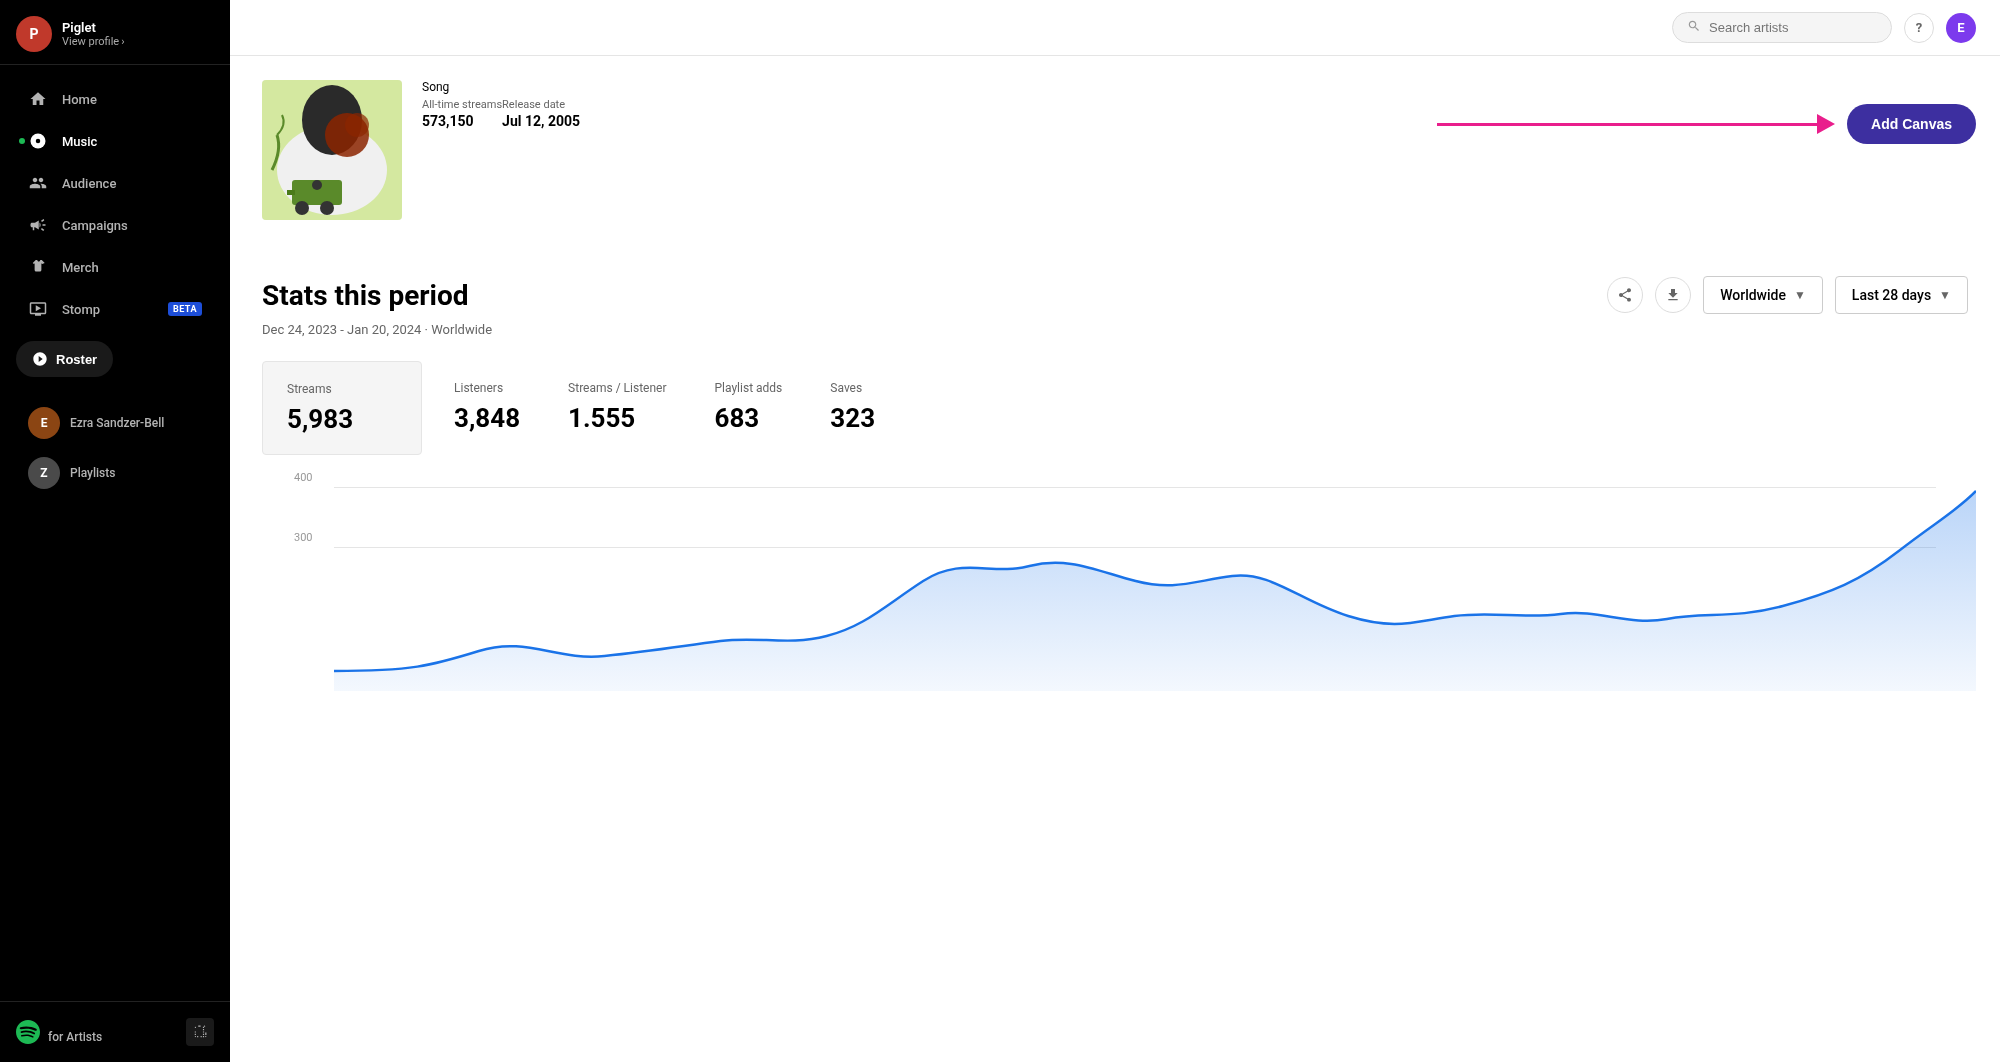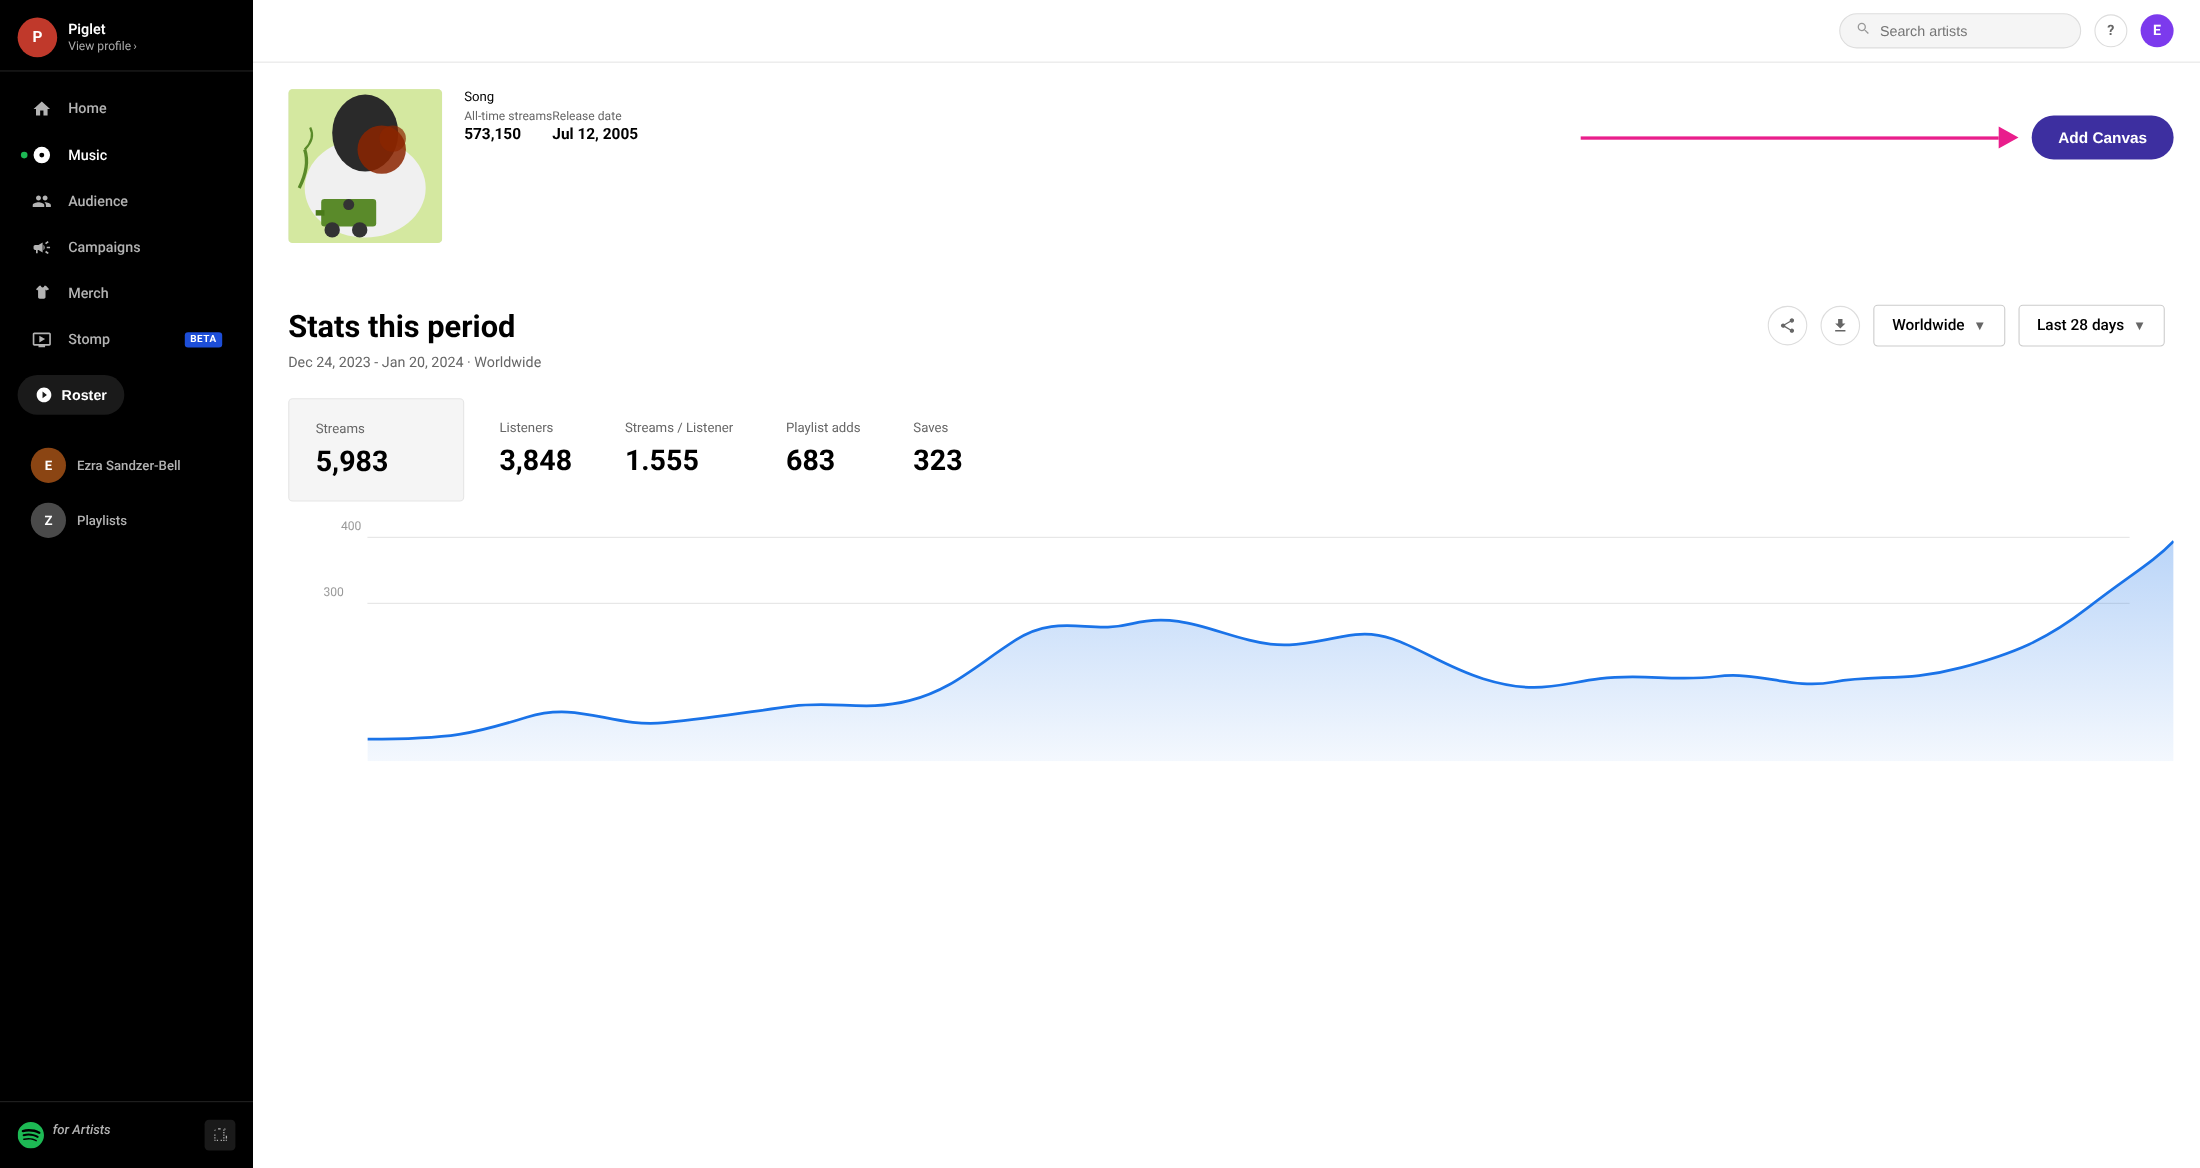--- a/index.html
+++ b/index.html
@@ -143,23 +143,22 @@
 
     .sidebar-footer {
       padding: 16px;
       border-top: 1px solid #222;
       display: flex;
       align-items: center;
       justify-content: space-between;
     }
     .spotify-for-artists {
       display: flex;
-      align-items: flex-start;
+      align-items: flex-end;
       gap: 8px;
-      font-style: italic;
     }
     .spotify-logo {
       width: 24px;
       height: 24px;
     }
     .for-artists-text {
       font-size: 12px;
       color: #b3b3b3;
       font-weight: 500;
     }
@@ -676,21 +675,21 @@
         <div class="stat-simple">
           <div class="stat-simple-label">Saves</div>
           <div class="stat-simple-value">323</div>
         </div>
       </div>
     </div>
 
     <div class="chart-area" style="position:relative; margin-top:16px;">
 
       <div style="position:relative; height:220px;">
-        <span class="chart-y-label" style="top:0; left:16px;">400</span>
+        <span class="chart-y-label" style="top:0; left:0;">400</span>
         <div class="chart-grid-line" style="top:16px; left:40px; right:0; position:absolute; height:1px; background:#e5e5e5;"></div>
         <span class="chart-y-label" style="top:60px; left:0; position:absolute;">300</span>
         <div class="chart-grid-line" style="top:76px; left:40px; right:0; position:absolute; height:1px; background:#e5e5e5;"></div>
 
         <svg width="100%" height="220" viewBox="0 0 1700 220" preserveAspectRatio="none" style="position:absolute; top:0; left:40px;">
 
           <defs>
             <linearGradient id="blueGrad" x1="0" y1="0" x2="0" y2="1">
               <stop offset="0%" stop-color="#1a73e8" stop-opacity="0.3"></stop>
               <stop offset="100%" stop-color="#1a73e8" stop-opacity="0.05"></stop>

